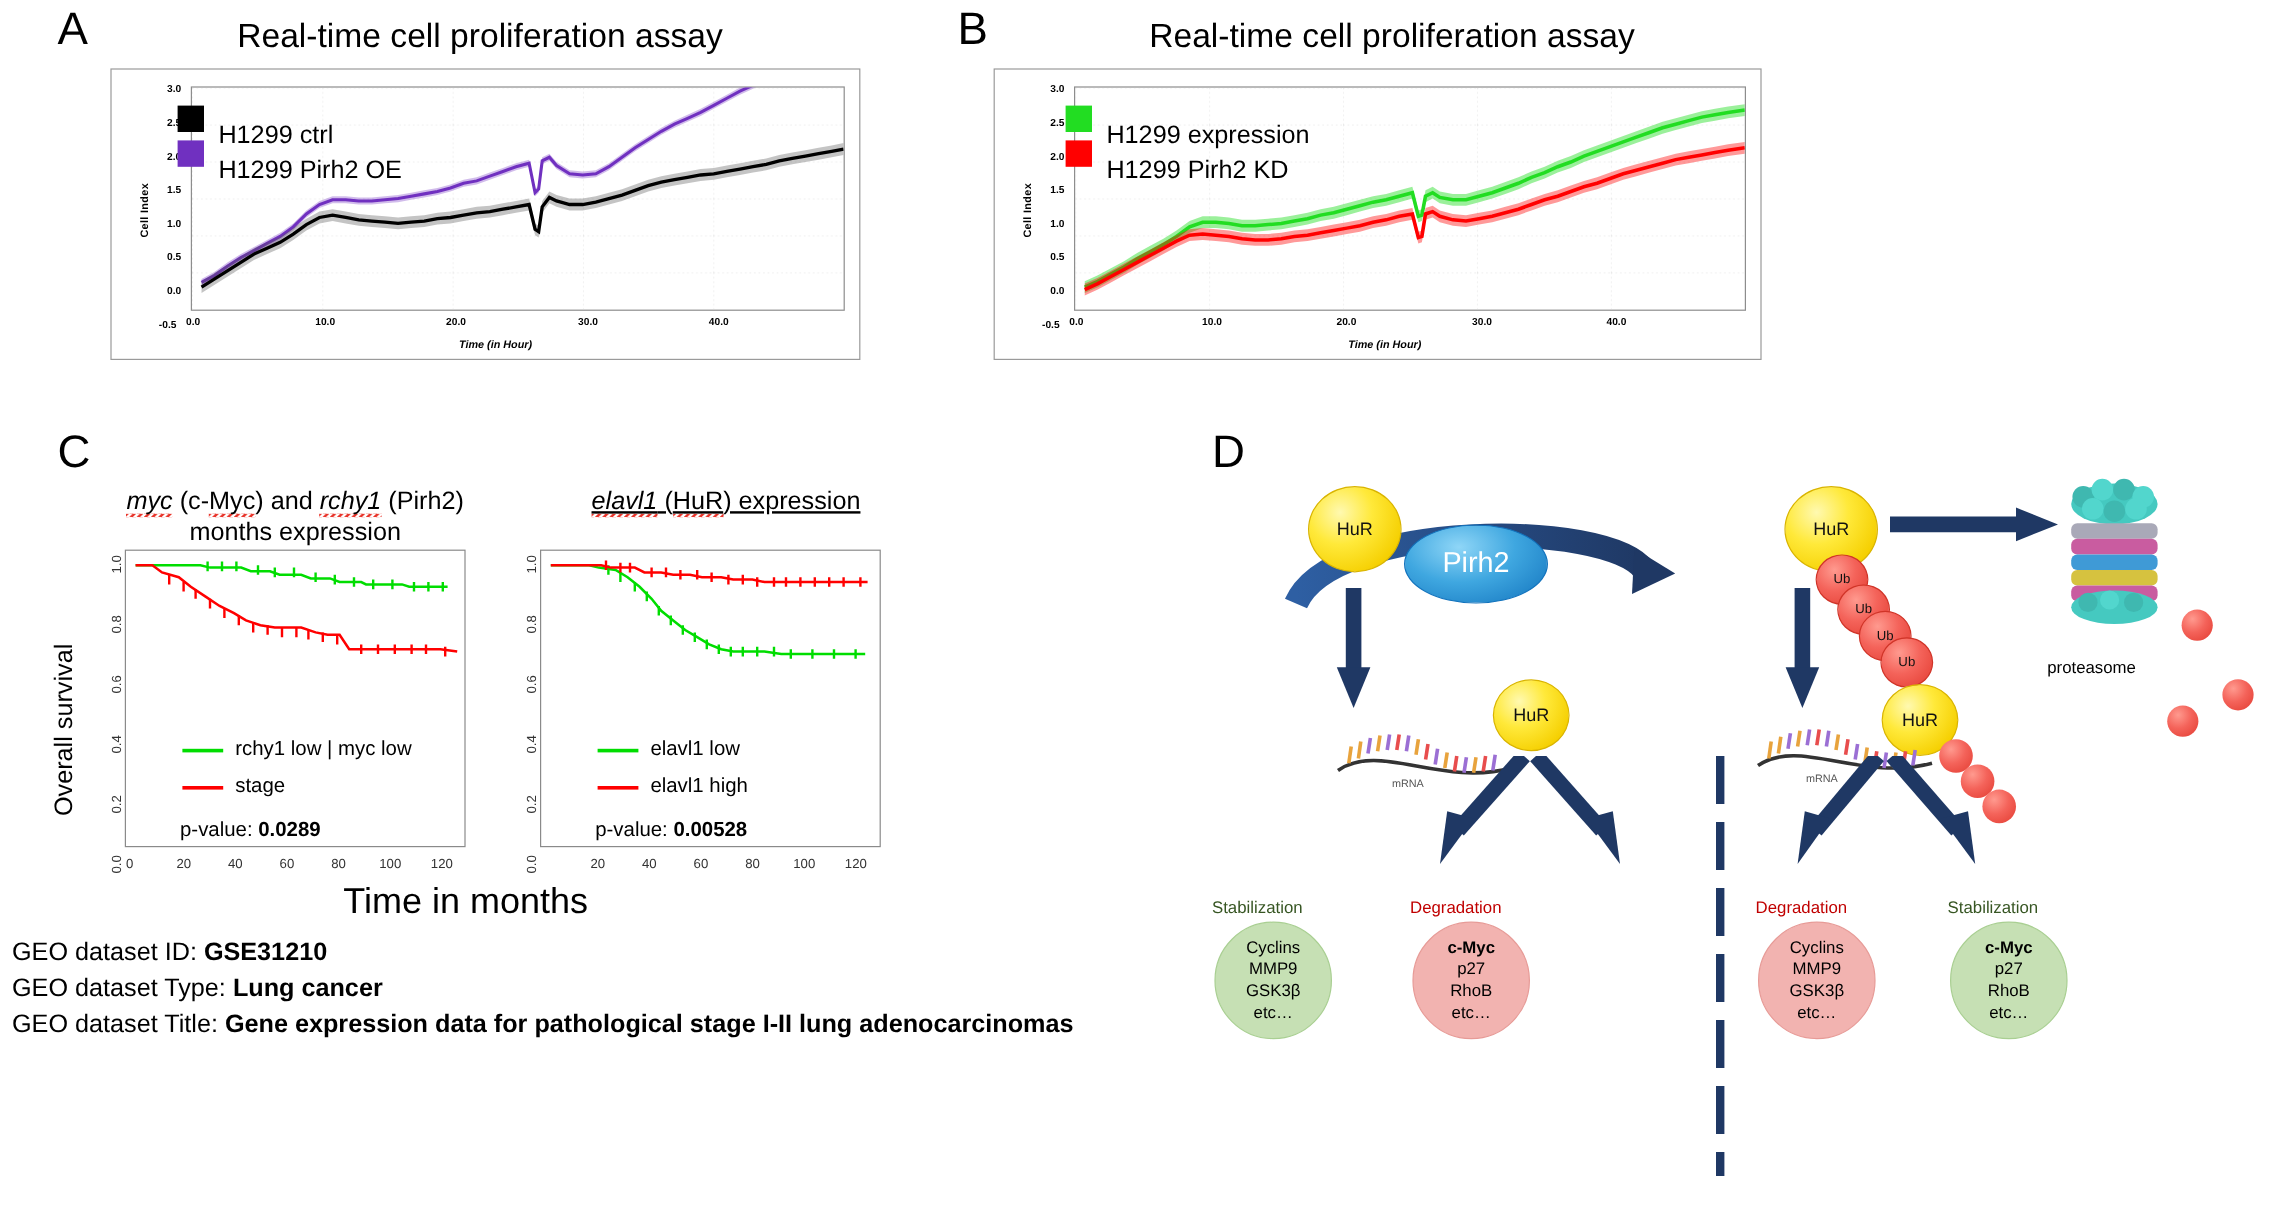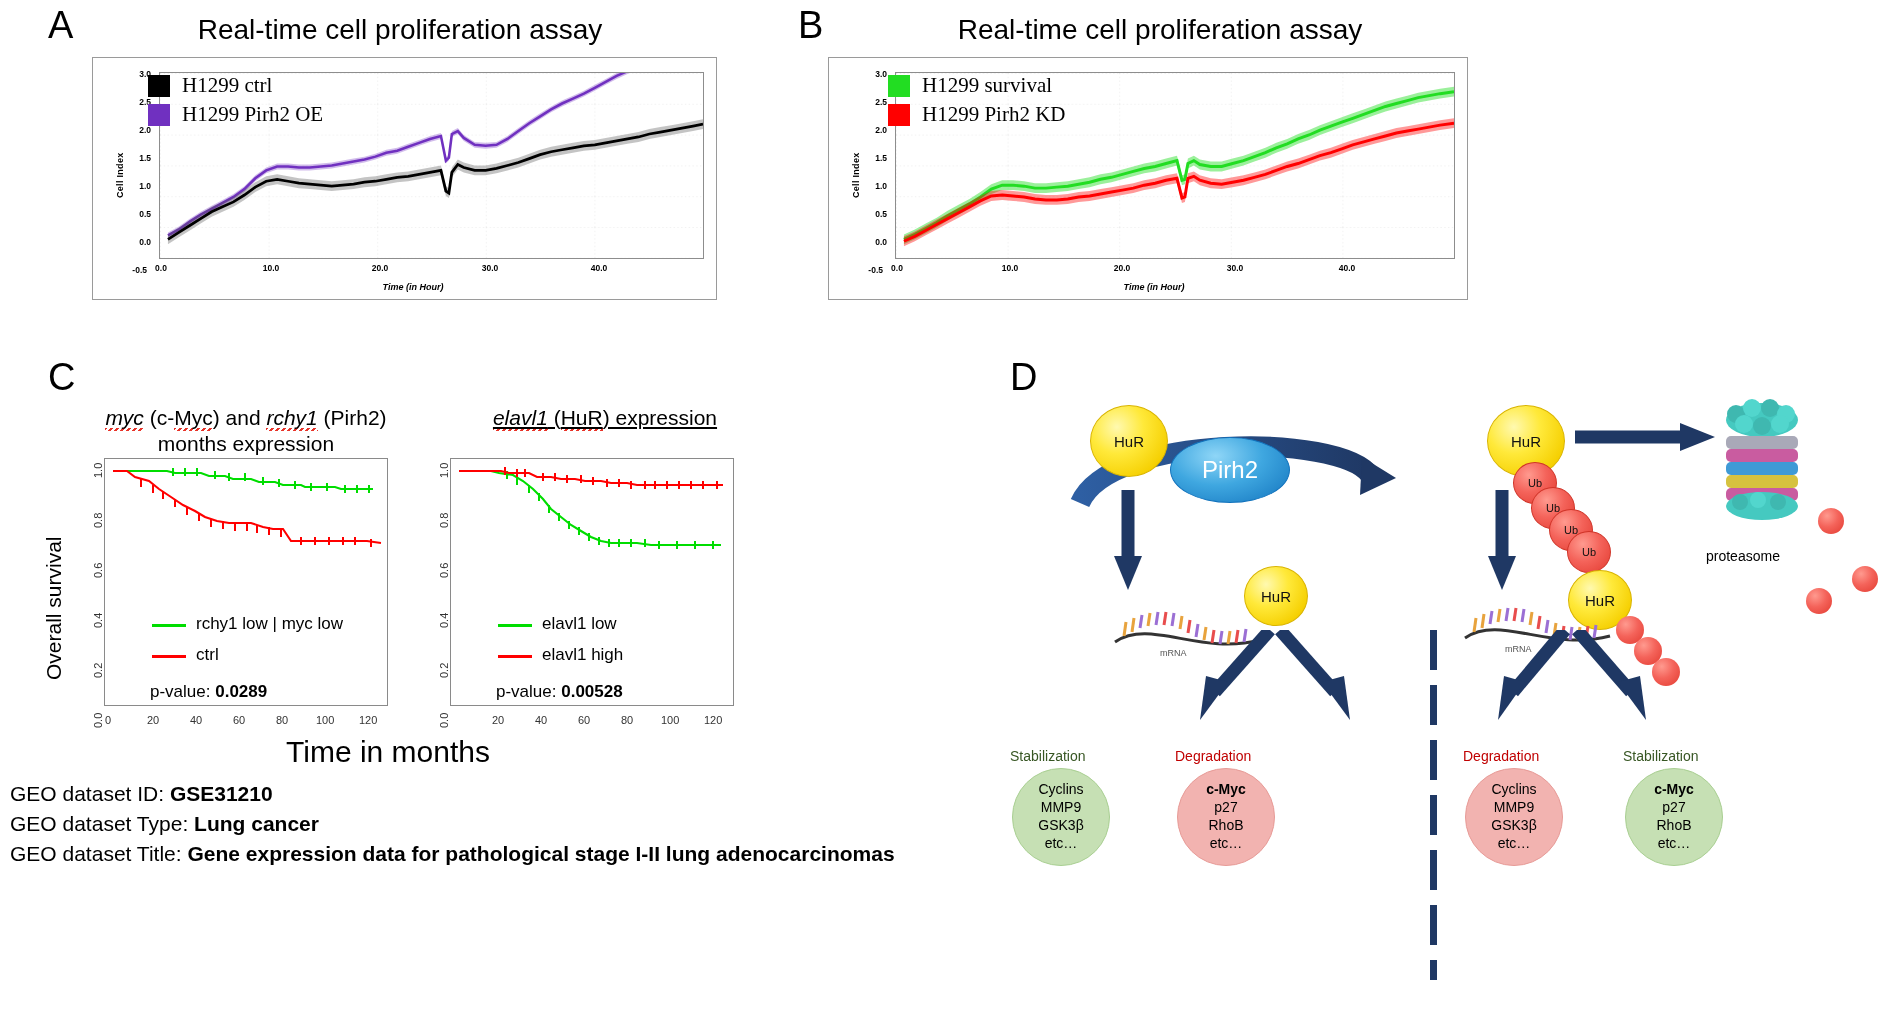--- a/index.html
+++ b/index.html
@@ -7,21 +7,21 @@
   .panel-letter{position:absolute;font-size:38px;font-weight:400;font-family:"Liberation Sans",sans-serif;line-height:1;}
   .assay-title{position:absolute;font-size:28px;text-align:center;font-family:"Liberation Sans",sans-serif;}
   .rtca-frame{position:absolute;border:1px solid #9a9a9a;background:#fff;box-sizing:border-box;}
   .rtca-inner{position:absolute;left:66px;top:14px;right:12px;bottom:40px;border:1px solid #8d8d8d;border-top:1px solid #8d8d8d;box-sizing:border-box;background:#fff;}
   .ylab-rot{position:absolute;transform:rotate(-90deg);transform-origin:left top;font-size:9px;font-weight:bold;letter-spacing:.3px;white-space:nowrap;}
   .ytick{position:absolute;font-size:8.5px;text-align:right;width:26px;font-weight:bold;}
   .xtick{position:absolute;font-size:8.5px;text-align:center;width:30px;font-weight:bold;}
   .xaxis-label{position:absolute;font-size:9px;text-align:center;font-weight:bold;font-style:italic;}
   .legend-row{position:absolute;display:flex;align-items:center;gap:12px;}
   .legend-swatch{width:22px;height:22px;display:block;}
-  .legend-text{font-size:21px;font-family:Liberation Serif, serif;white-space:nowrap;}
+  .legend-text{font-size:21px;font-family:Liberation Sans, sans-serif;white-space:nowrap;margin-top:28px;}
   .km-title{position:absolute;font-size:21px;text-align:center;line-height:1.22;white-space:nowrap;}
   .ital{font-style:italic;}
   .sp{border-bottom:none;background-image:repeating-linear-gradient(135deg,#e8342a 0 2px,transparent 2px 4px);background-size:6px 3px;background-repeat:repeat-x;background-position:0 100%;padding-bottom:2px;}
   .km-box{position:absolute;border:1px solid #8a8a8a;background:#fff;box-sizing:border-box;}
   .km-axis-y-label{position:absolute;transform:rotate(-90deg);transform-origin:left top;font-size:21px;white-space:nowrap;}
   .km-tick{position:absolute;font-size:11px;color:#333;}
   .km-tick-y{position:absolute;font-size:11px;color:#333;transform:rotate(-90deg);transform-origin:left top;}
   .km-legend-line{position:absolute;height:3px;width:34px;}
   .km-legend-label{position:absolute;font-size:17px;white-space:nowrap;}
   .km-pval{position:absolute;font-size:17px;white-space:nowrap;}
@@ -126,21 +126,21 @@
   <div class="xtick" style="left:53px;top:205px;">0.0</div>
   <div class="xtick" style="left:166px;top:205px;">10.0</div>
   <div class="xtick" style="left:278px;top:205px;">20.0</div>
   <div class="xtick" style="left:391px;top:205px;">30.0</div>
   <div class="xtick" style="left:503px;top:205px;">40.0</div>
   <div class="xaxis-label" style="left:235px;top:224px;width:180px;">Time (in Hour)</div>
 </div>
 
 <div class="legend-row" style="left:888px;top:73px;">
   <span class="legend-swatch" style="background:#22DD22;"></span>
-  <span class="legend-text">H1299 survival</span>
+  <span class="legend-text">H1299 expression</span>
 </div>
 <div class="legend-row" style="left:888px;top:102px;">
   <span class="legend-swatch" style="background:#FF0000;"></span>
   <span class="legend-text">H1299 Pirh2 KD</span>
 </div>
 
 <div class="panel-letter" style="left:48px;top:358px;">C</div>
 
 <div class="km-title" style="left:96px;top:405px;width:300px;">
   <span class="ital sp">myc</span><span> (c-</span><span class="sp">Myc</span><span>) and </span><span class="ital sp">rchy1</span><span> (Pirh2)</span>
@@ -178,21 +178,21 @@
 <div class="km-tick" style="left:147px;top:714px;">20</div>
 <div class="km-tick" style="left:190px;top:714px;">40</div>
 <div class="km-tick" style="left:233px;top:714px;">60</div>
 <div class="km-tick" style="left:276px;top:714px;">80</div>
 <div class="km-tick" style="left:316px;top:714px;">100</div>
 <div class="km-tick" style="left:359px;top:714px;">120</div>
 
 <div class="km-legend-line" style="left:152px;top:624px;background:#00DD00;"></div>
 <div class="km-legend-label" style="left:196px;top:614px;">rchy1 low | myc low</div>
 <div class="km-legend-line" style="left:152px;top:655px;background:#FF0000;"></div>
-<div class="km-legend-label" style="left:196px;top:645px;">ctrl</div>
+<div class="km-legend-label" style="left:196px;top:645px;">stage</div>
 <div class="km-pval" style="left:150px;top:682px;">
   <span>p-value:</span>
   <b>0.0289</b>
 </div>
 
 <div class="km-box" style="left:450px;top:458px;width:284px;height:248px;">
   <svg width="284" height="248" viewBox="0 0 284 248">
 
     <path d="M8,12 L40,12 L48,14 L62,16 L72,22 L82,30 L92,40 L100,50 L110,58 L120,66 L130,72 L140,78 L150,82 L160,84 L172,84 L186,84 L200,86 L220,86 L250,86 L270,86" fill="none" stroke="#00DD00" stroke-width="2.1"></path>
     <g stroke="#00DD00" stroke-width="2">

